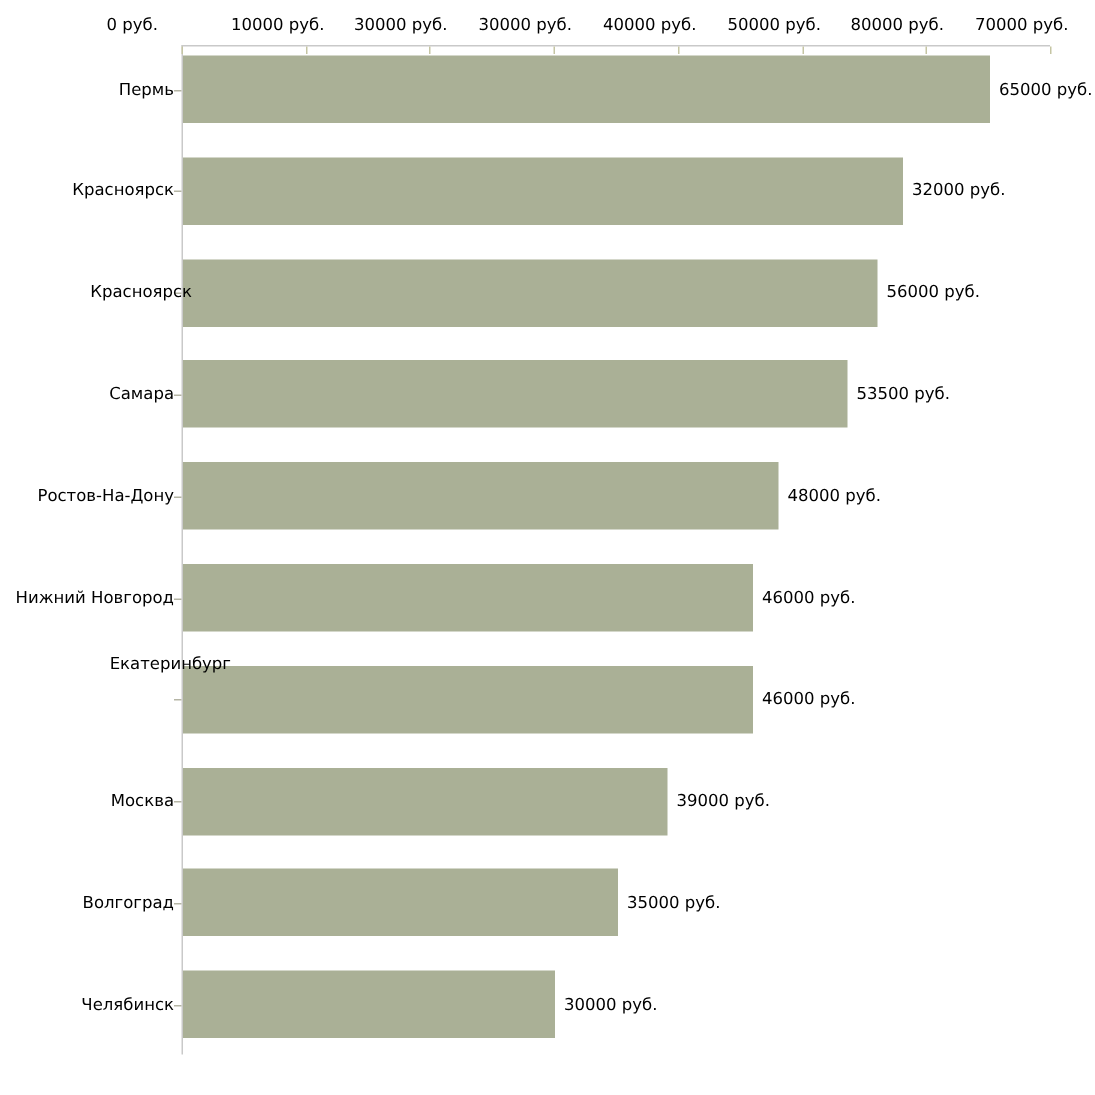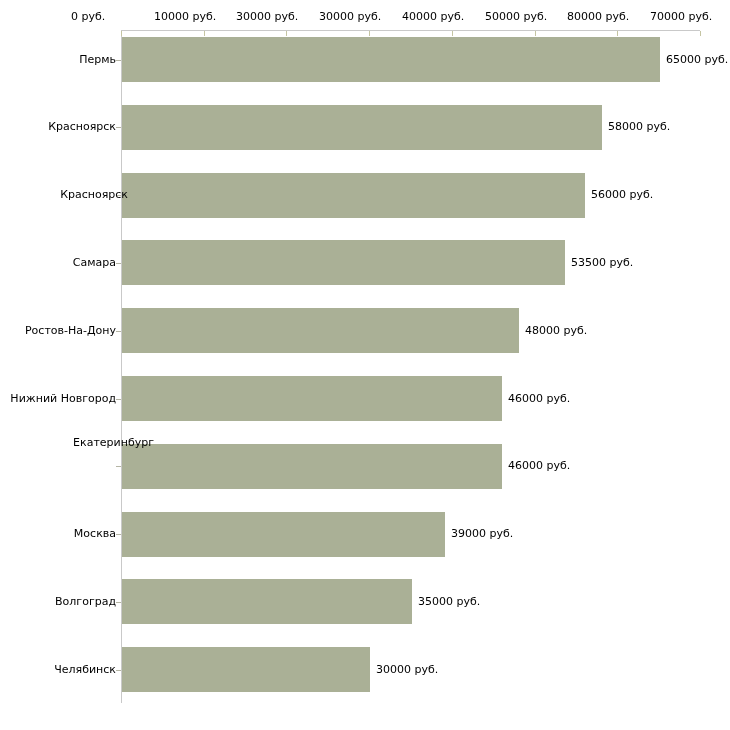--- a/index.html
+++ b/index.html
@@ -71,21 +71,21 @@
     <div class="x-label" style="left: 567px; top: 10px;">80000 руб.</div>
     <div class="x-tick" style="left: 700px; top: 31px; background: rgb(197, 197, 163);"></div>
     <div class="x-label" style="left: 650px; top: 10px;">70000 руб.</div>
     <div class="bar" style="left: 122px; top: 37px; width: 538px; height: 45px; background: rgb(170, 176, 150);"></div>
     <div class="y-tick" style="left: 116px; top: 60px; background: rgb(181, 181, 165);"></div>
     <div class="cat-label" style="top: 53px;">Пермь</div>
     <div class="val-label" style="left: 666px; top: 53px;">65000 руб.</div>
     <div class="bar" style="left: 122px; top: 105px; width: 480px; height: 45px; background: rgb(170, 176, 150);"></div>
     <div class="y-tick" style="left: 116px; top: 127px; background: rgb(181, 181, 165);"></div>
     <div class="cat-label" style="top: 120px;">Красноярск</div>
-    <div class="val-label" style="left: 608px; top: 120px;">58000 руб.</div>
+    <div class="val-label" style="left: 608px; top: 120px;">32000 руб.</div>
     <div class="bar" style="left: 122px; top: 173px; width: 463px; height: 45px; background: rgb(170, 176, 150);"></div>
     <div class="y-tick" style="left: 116px; top: 195px; background: rgb(181, 181, 165);"></div>
     <div class="cat-label" style="top: 188px; margin-left: 12px;">Красноярск</div>
     <div class="val-label" style="left: 591px; top: 188px;">56000 руб.</div>
     <div class="bar" style="left: 122px; top: 240px; width: 443px; height: 45px; background: rgb(170, 176, 150);"></div>
     <div class="y-tick" style="left: 116px; top: 263px; background: rgb(181, 181, 165);"></div>
     <div class="cat-label" style="top: 256px;">Самара</div>
     <div class="val-label" style="left: 571px; top: 256px;">53500 руб.</div>
     <div class="bar" style="left: 122px; top: 308px; width: 397px; height: 45px; background: rgb(170, 176, 150);"></div>
     <div class="y-tick" style="left: 116px; top: 331px; background: rgb(181, 181, 165);"></div>

